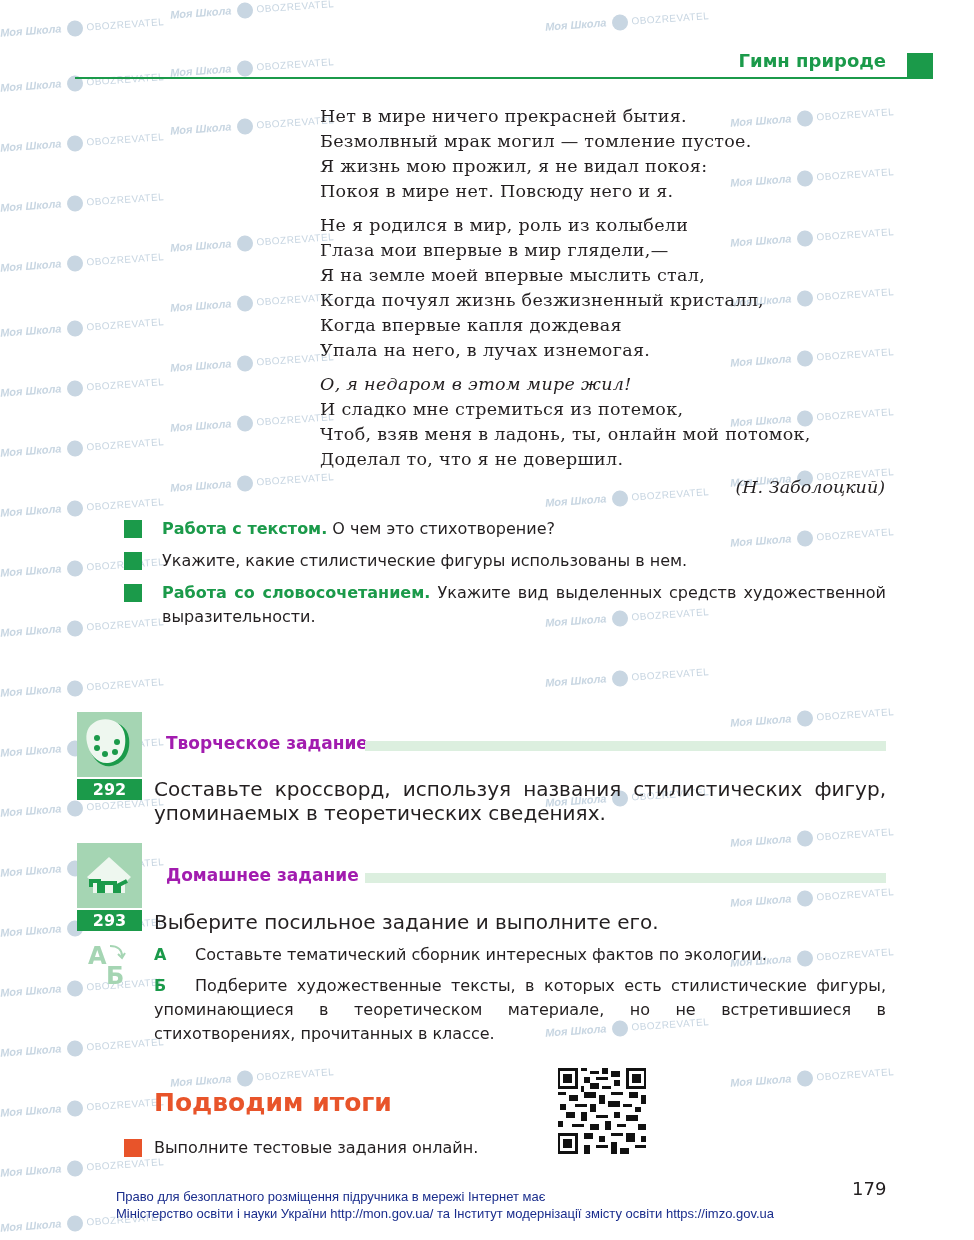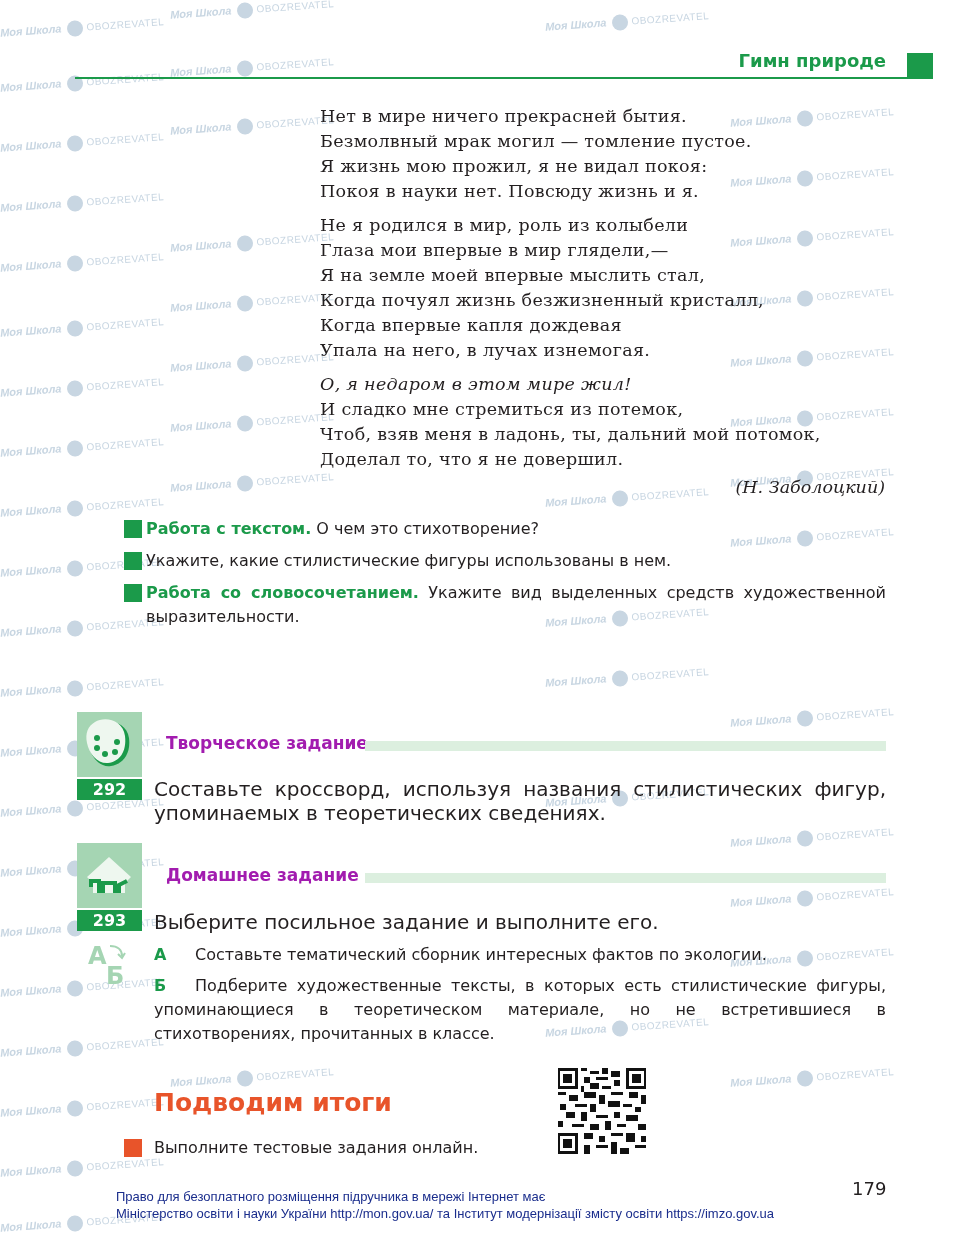--- a/index.html
+++ b/index.html
@@ -18,21 +18,21 @@
   .header-title { position: absolute; right: 88px; top: 50px; font-family: "DejaVu Sans", sans-serif; font-weight: bold; font-size: 18px; color: #1b9a4a; }
   .header-square { position: absolute; left: 907px; top: 53px; width: 26px; height: 26px; background: #1b9a4a; }
 
   .poem { position: absolute; left: 320px; top: 104px; width: 565px; font-family: "DejaVu Serif", serif; font-size: 17.5px; color: #231f20; }
   .stanza { margin-bottom: 9px; }
   .stanza .line { height: 25px; line-height: 25px; white-space: nowrap; letter-spacing: 0.3px; }
   .line.italic { font-style: italic; }
   .author { text-align: right; font-style: italic; height: 25px; line-height: 25px; margin-top: -6px; }
 
   .tasks { position: absolute; left: 124px; top: 517px; width: 762px; font-family: "DejaVu Sans", sans-serif; font-size: 16px; }
-  .task { position: relative; padding-left: 22px; line-height: 24px; margin-bottom: 8px; text-align: justify; }
+  .task { position: relative; padding-left: 38px; line-height: 24px; margin-bottom: 8px; text-align: justify; }
   .task .sq { position: absolute; left: 0; top: 3px; width: 18px; height: 18px; background: #1b9a4a; }
   .task .bold-label { color: #1b9a4a; font-weight: bold; }
 
   .section-icon { position: absolute; left: 77px; width: 65px; height: 65px; background: #a5d5b3; }
   .section-num { position: absolute; left: 77px; width: 65px; height: 21px; background: #1b9a4a; color: #fff; font-weight: bold; font-size: 16px; text-align: center; line-height: 21px; }
   .section-title { position: absolute; left: 166px; font-weight: bold; font-size: 17px; color: #a21caf; }
   .section-bar { position: absolute; left: 365px; width: 521px; height: 10px; background: #dcefdf; }
   .section-text { position: absolute; left: 154px; width: 732px; font-size: 20px; line-height: 24px; text-align: justify; }
 
   .variant { position: absolute; left: 154px; width: 732px; font-size: 16px; line-height: 24px; text-align: justify; }
@@ -108,34 +108,34 @@
 
   <div class="header-line"></div>
   <div class="header-title">Гимн природе</div>
   <div class="header-square"></div>
 
   <div class="poem">
     <div class="stanza">
       <div class="line">Нет в мире ничего прекрасней бытия.</div>
       <div class="line">Безмолвный мрак могил — томление пустое.</div>
       <div class="line">Я жизнь мою прожил, я не видал покоя:</div>
-      <div class="line">Покоя в науки нет. Повсюду жизнь и я.</div>
+      <div class="line">Покоя в мире нет. Повсюду него и я.</div>
     </div>
     <div class="stanza">
       <div class="line">Не я родился в мир, роль из колыбели</div>
       <div class="line">Глаза мои впервые в мир глядели,—</div>
       <div class="line">Я на земле моей впервые мыслить стал,</div>
       <div class="line">Когда почуял жизнь безжизненный кристалл,</div>
       <div class="line">Когда впервые капля дождевая</div>
       <div class="line">Упала на него, в лучах изнемогая.</div>
     </div>
     <div class="stanza">
       <div class="line italic">О, я недаром в этом мире жил!</div>
       <div class="line">И сладко мне стремиться из потемок,</div>
-      <div class="line">Чтоб, взяв меня в ладонь, ты, дальний мой потомок,</div>
+      <div class="line">Чтоб, взяв меня в ладонь, ты, онлайн мой потомок,</div>
       <div class="line">Доделал то, что я не довершил.</div>
     </div>
     <div class="author">(Н. Заболоцкий)</div>
   </div>
 
   <div class="tasks">
     <div class="task">
       <span class="sq"></span>
       <span class="bold-label">Работа с текстом.</span><span> О чем это стихотворение?</span>
     </div>

